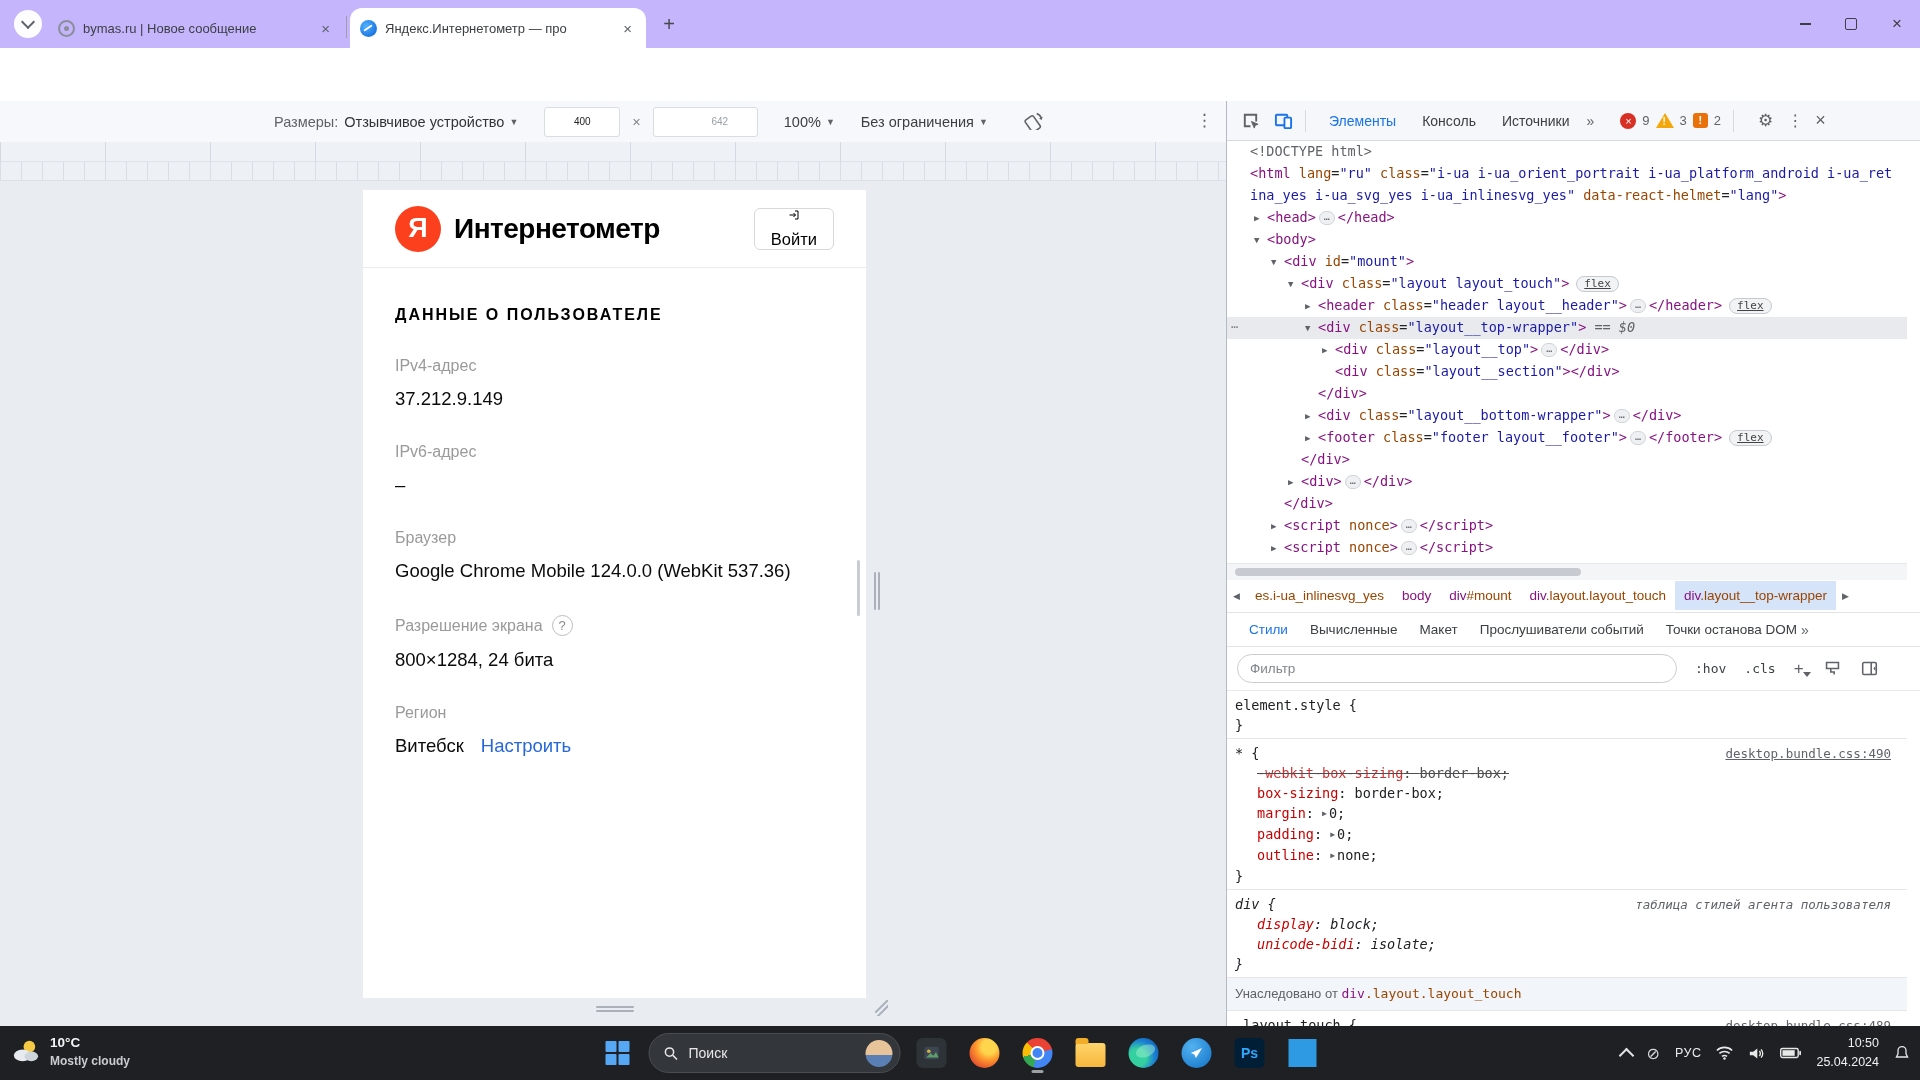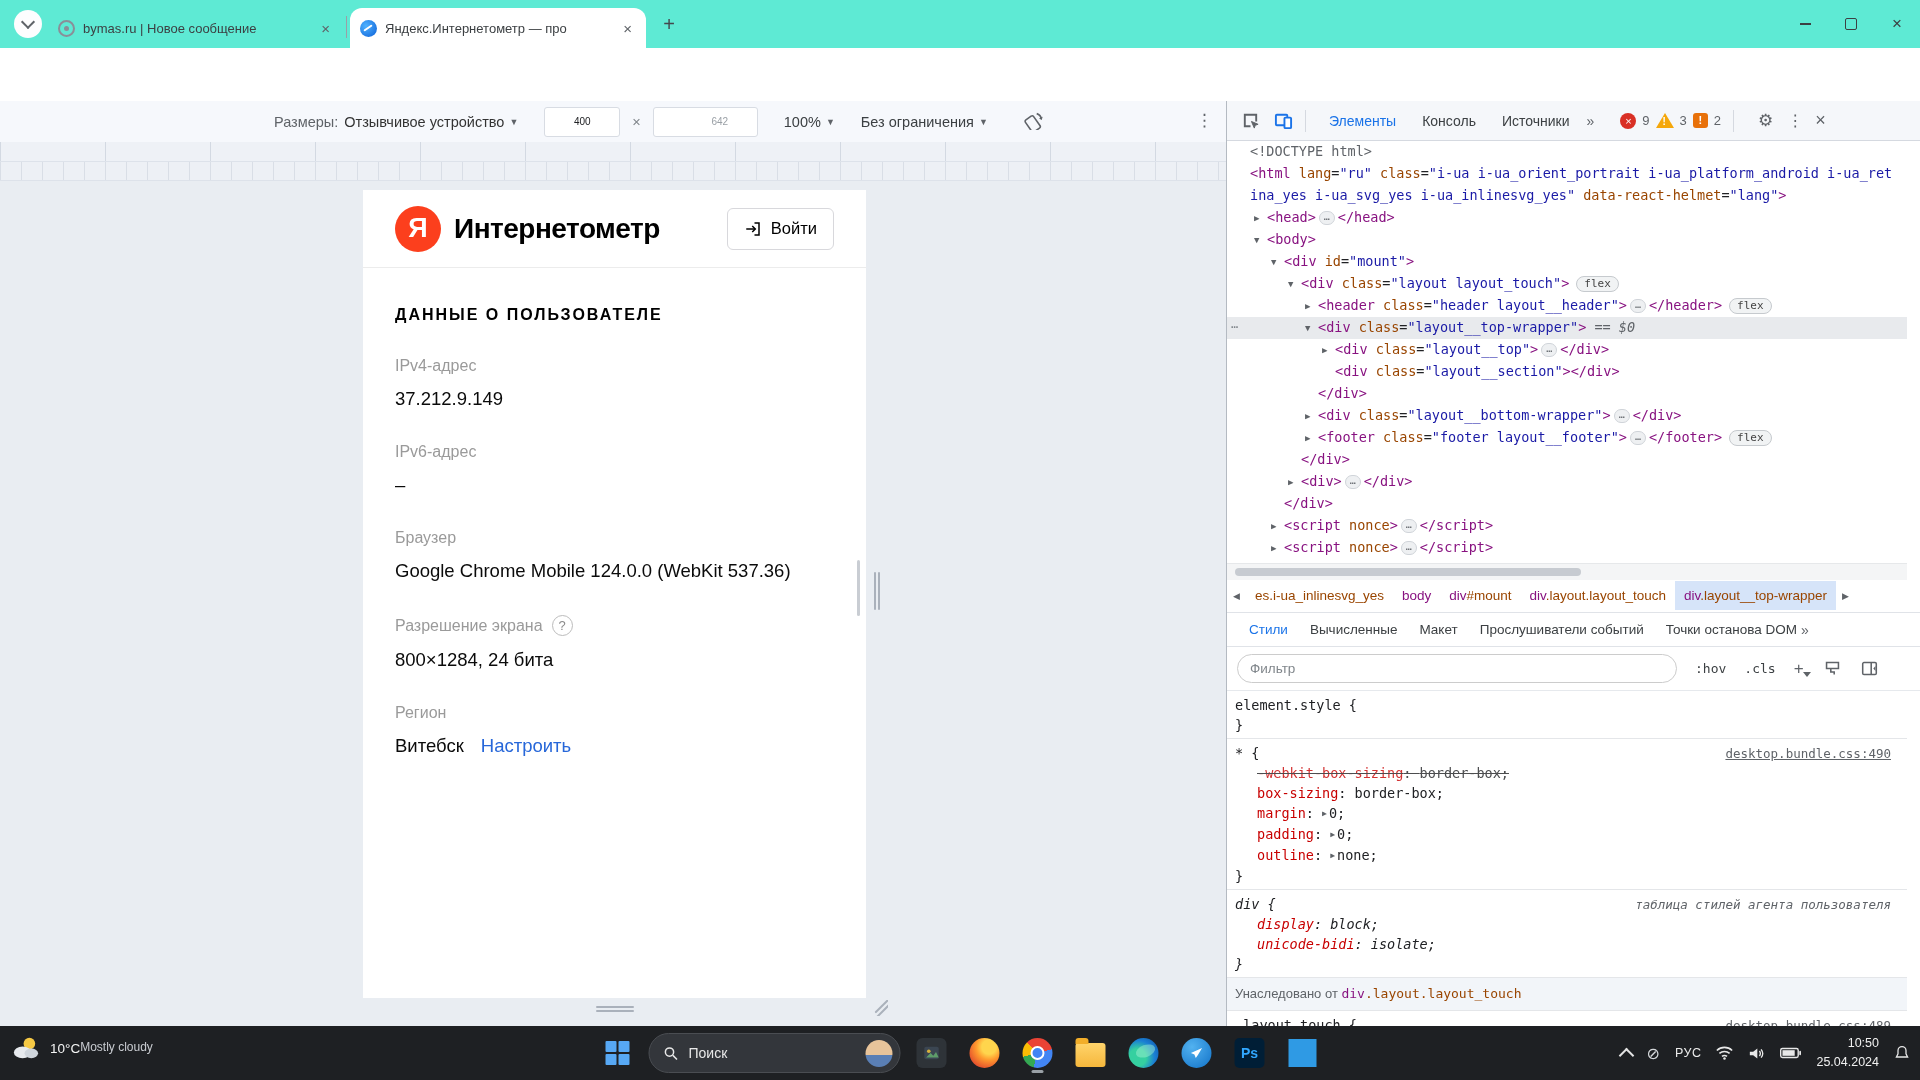--- a/index.html
+++ b/index.html
@@ -1,18 +1,18 @@
 <!DOCTYPE html>
 <html><head>
 <meta charset="utf-8">
 <style>
   html,body{margin:0;padding:0;width:1920px;height:1080px;overflow:hidden;
     font-family:"Liberation Sans",sans-serif;background:#fff;-webkit-font-smoothing:antialiased;}
   
-  .tabstrip{position:absolute;left:0;top:0;width:1920px;height:48px;background:#5eead4;}
+  .tabstrip{position:absolute;left:0;top:0;width:1920px;height:48px;background:#c4b5fd;}
   .tabsearch{position:absolute;left:14px;top:10px;width:28px;height:28px;border-radius:50%;background:#fdfdfe;
     display:flex;align-items:center;justify-content:center;}
   .chev{width:8px;height:8px;border-right:2px solid #5f6368;border-bottom:2px solid #5f6368;transform:rotate(45deg);margin-top:-4px;}
   .tab{position:absolute;top:8px;height:40px;width:296px;display:flex;align-items:center;padding:0 10px;box-sizing:border-box;
     font-size:13px;color:#3c4043;}
   .tab.t1{left:48px;}
   .tab.t2{left:350px;background:#fff;border-radius:12px 12px 0 0;}
   .tabdiv{position:absolute;left:346px;top:16px;width:1px;height:22px;background:#9aa0a6;}
   .tab .title{flex:1;white-space:nowrap;overflow:hidden;margin:0 8px;}
   .tab .close{color:#5f6368;font-size:15px;padding:0 4px;}
@@ -54,21 +54,21 @@
   .ruler1{position:absolute;left:0;top:0;width:1226px;height:19px;background:
     repeating-linear-gradient(90deg,#d3d9e2 0 1px,#eef1f6 1px 105px);border-bottom:1px solid #dde2ea;}
   .ruler2{position:absolute;left:0;top:20px;width:1226px;height:18px;background:
     repeating-linear-gradient(90deg,#d9dee6 0 1px,#edf0f5 1px 21px);border-bottom:1px solid #dde2ea;}
   .page{position:absolute;left:363px;top:48px;width:503px;height:808px;background:#fff;overflow:hidden;}
   .phead{display:flex;align-items:center;height:77px;padding:0 32px;}
   .ylogo{width:46px;height:46px;border-radius:50%;background:#fc3f1d;color:#fff;font-weight:bold;font-size:27px;
     display:flex;align-items:center;justify-content:center;flex:none;}
   .ptitle{font-size:28px;font-weight:bold;color:#000;margin-left:13px;letter-spacing:-0.5px;}
   .loginbtn{margin-left:auto;height:40px;border:1px solid #d8d8dc;border-radius:6px;background:#fff;display:flex;
-    align-items:center;padding:0 16px;font-size:16.5px;color:#000;gap:9px;}
+    align-items:center;padding:0 16px;font-size:16.5px;color:#000;gap:9px;flex-direction:column;}
   .pdivider{height:1px;background:#ececec;}
   .pbody{padding:0 32px;}
   .psection{margin-top:38px;font-size:16px;font-weight:bold;letter-spacing:2px;color:#000;}
   .flabel{margin-top:33px;font-size:16px;color:#9a9a9a;display:flex;align-items:center;gap:9px;}
   .fvalue{margin-top:13px;font-size:18.5px;color:#0b0b0b;display:flex;align-items:baseline;gap:17px;}
   .fvalue .cfg{color:#2767d9;}
   .qmark{width:21px;height:21px;border-radius:50%;border:1.5px solid #bcbcbc;color:#8b8b8b;font-size:13px;
     display:flex;align-items:center;justify-content:center;box-sizing:border-box;}
   .pagescroll{position:absolute;left:857px;top:418px;width:3px;height:56px;background:#c9cdd3;border-radius:2px;}
   .hgrip{position:absolute;left:596px;top:862px;width:38px;height:8px;}
@@ -104,21 +104,21 @@
   .arr.hid{visibility:hidden;}
   .t-g{color:#5f6368;}
   .t-t{color:#881280;}
   .t-a{color:#994500;}
   .t-v{color:#1a1aa6;}
   .t-p{color:#202124;}
   .t-eq{color:#5f6368;font-style:italic;}
   .ell{display:inline-block;background:#eef0f2;border:1px solid #d0d4d9;border-radius:8px;color:#5f6368;
     font-size:10px;line-height:9px;padding:0 4px 3px;margin:0 3px;vertical-align:2px;}
   .fbadge{display:inline-block;background:#f1f3f4;border:1px solid #c6cace;border-radius:9px;color:#444;
-    font-size:11px;line-height:14px;padding:0 7px;margin-left:7px;vertical-align:1px;}
+    font-size:11px;line-height:14px;padding:0 7px;margin-left:7px;vertical-align:1px;text-decoration:underline;}
   .vsb{position:absolute;width:14px;background:#fafbfc;}
   .vsb .up,.vsb .dn{position:absolute;left:2px;font-size:8px;color:#9aa0a6;}
   .vsb .thumb{position:absolute;left:3px;width:7px;background:#c5c9cf;border-radius:4px;}
   .hsb{position:absolute;left:0;top:462px;width:680px;height:16px;background:#f4f5f6;border-top:1px solid #e6e8ea;}
   .hsb .thumb{position:absolute;left:8px;top:4px;width:346px;height:8px;background:#c7cbd1;border-radius:4px;}
   
   .crumbs{position:absolute;left:0;top:478px;width:100%;height:34px;border-bottom:1px solid #e0e3e8;display:flex;
     align-items:center;font-size:13.5px;overflow:hidden;box-sizing:border-box;}
   .crumbarrow{color:#5f6368;font-size:9px;padding:0 6px;flex:none;}
   .crumb{padding:7px 9px;white-space:nowrap;}
@@ -151,21 +151,21 @@
   .pn{color:#c80000;}
   .pv{color:#202124;}
   .parr{font-size:8px;color:#5f6368;vertical-align:2px;margin-right:2px;}
   .struck{text-decoration:line-through;opacity:.8;}
   .inhhdr{background:#f2f5f9;border-bottom:1px solid #e4e6e9;padding:6px 8px;font-family:"Liberation Sans",sans-serif;
     font-size:13px;color:#5f6368;}
   .inhhdr .node{font-family:"DejaVu Sans Mono",monospace;font-size:13px;}
   
   .taskbar{position:absolute;left:0;top:1026px;width:1920px;height:54px;background:#1e2023;color:#fff;}
   .weather{position:absolute;left:10px;top:7px;display:flex;align-items:center;gap:9px;}
-  .wtxt{display:flex;flex-direction:row;line-height:1.45;}
+  .wtxt{display:flex;flex-direction:column;line-height:1.45;font-weight:bold;}
   .wtemp{font-size:13.5px;color:#f4f4f4;}
   .wcond{font-size:12px;color:#c9ccd1;}
   .tbcenter{position:absolute;left:50%;top:0;height:54px;transform:translateX(-50%);display:flex;align-items:center;gap:9px;justify-content:flex-end;}
   .tbslot{width:44px;height:44px;display:flex;align-items:center;justify-content:center;position:relative;border-radius:6px;}
   .startic{display:grid;grid-template-columns:11px 11px;grid-gap:2px;}
   .startic i{width:11px;height:11px;background:#57a8f4;border-radius:1px;}
   .searchpill{height:40px;width:252px;border-radius:20px;background:#33363b;border:1px solid #4a4d52;display:flex;
     align-items:center;padding:0 7px 0 14px;box-sizing:border-box;gap:10px;}
   .searchpill .stxt{font-size:14px;color:#e8e8e8;flex:1;}
   .savatar{width:27px;height:27px;border-radius:50%;background:linear-gradient(180deg,#e8c49a 0 55%,#5a7fb5 55% 100%);}

